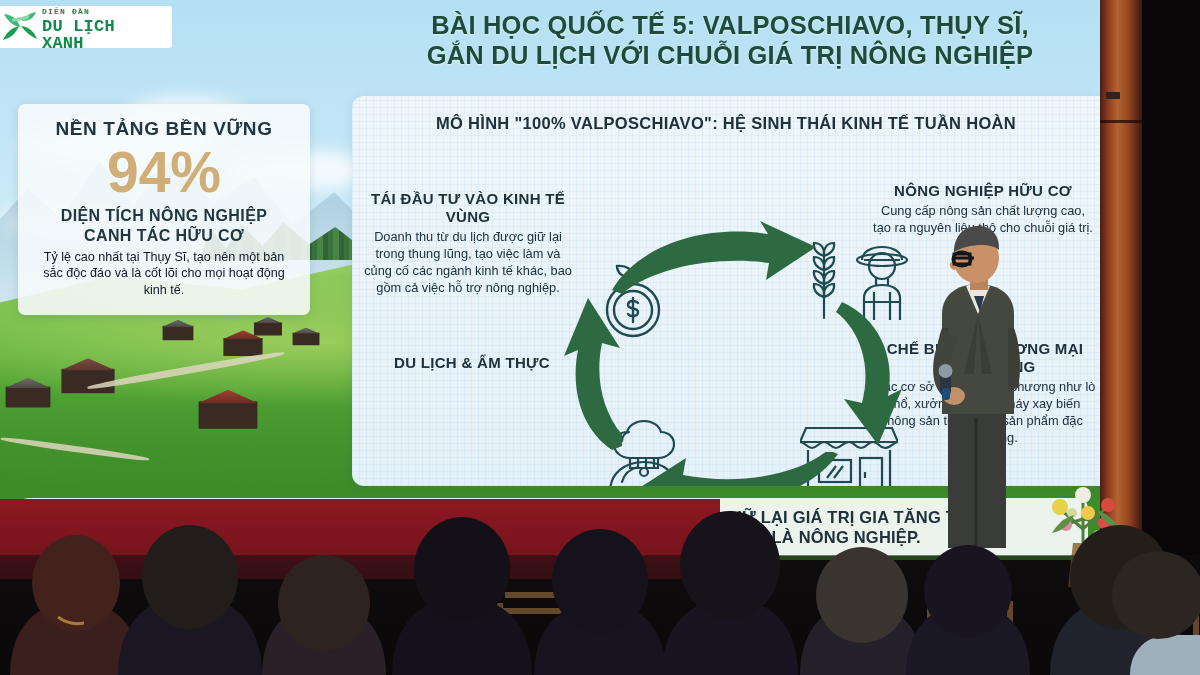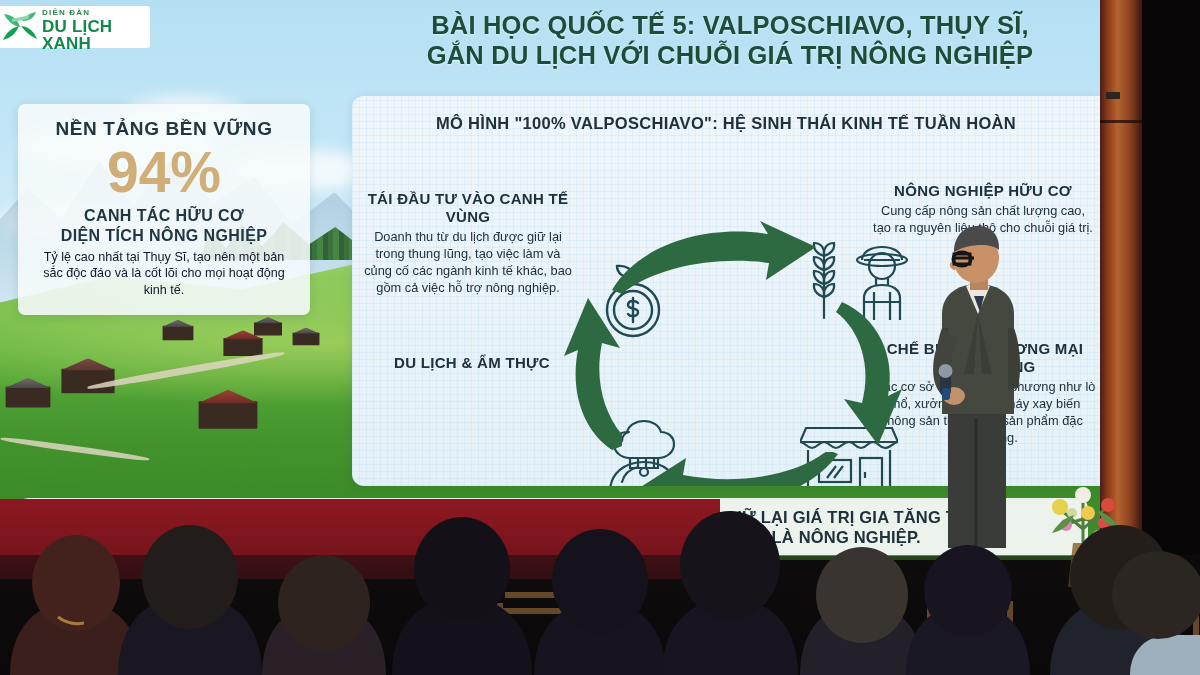--- a/index.html
+++ b/index.html
@@ -120,26 +120,27 @@
   .chalet.grey:before { background: linear-gradient(180deg,#6e6b68,#4a4745); }
   .path {
     position: absolute;
     background: #ddd6bd; opacity: .85;
     border-radius: 40%;
   }
 
   
   .logo {
     position: absolute; left: 0; top: 6px;
-    width: 150px; height: 42px;
+    width: 172px; height: 42px;
     background: #ffffff;
     display: flex; align-items: center; gap: 4px;
     padding: 3px 6px 3px 2px;
     border-radius: 0 3px 3px 0;
     z-index: 12;
+    font-family: Liberation Mono, monospace;
   }
   .logo-mark { width: 36px; height: 34px; flex: 0 0 36px; }
   .logo-text { line-height: 1; }
   .logo-top {
     font-size: 8px; font-weight: 700; letter-spacing: 1.2px; color: #2f7f4f;
   }
   .logo-main {
     font-size: 17px; font-weight: 800; letter-spacing: .2px; color: #108a4a;
     margin-top: 2px;
   }
@@ -290,30 +291,30 @@
     <div class="path" style="left:0px;  bottom:108px; width:150px; height:6px; transform:rotate(8deg);"></div>
 
     <div class="slide-title">
       <div>BÀI HỌC QUỐC TẾ 5: VALPOSCHIAVO, THỤY SĨ,</div>
       <div>GẮN DU LỊCH VỚI CHUỖI GIÁ TRỊ NÔNG NGHIỆP</div>
     </div>
 
     <div class="stat-card">
       <div class="stat-head">NỀN TẢNG BỀN VỮNG</div>
       <div class="stat-num">94%</div>
+      <div class="stat-sub">DIỆN TÍCH NÔNG NGHIỆP</div>
       <div class="stat-sub">CANH TÁC HỮU CƠ</div>
-      <div class="stat-sub">DIỆN TÍCH NÔNG NGHIỆP</div>
       <div class="stat-note">Tỷ lệ cao nhất tại Thụy Sĩ, tạo nên một bản sắc độc đáo và là cốt lõi cho mọi hoạt động kinh tế.</div>
     </div>
 
     <div class="panel">
       <div class="panel-title">MÔ HÌNH "100% VALPOSCHIAVO": HỆ SINH THÁI KINH TẾ TUẦN HOÀN</div>
 
       <div class="quad q-tl">
-        <h4>TÁI ĐẦU TƯ VÀO CANH TẾ VÙNG</h4>
+        <h4>TÁI ĐẦU TƯ VÀO KINH TẾ VÙNG</h4>
         <p>Doanh thu từ du lịch được giữ lại trong thung lũng, tạo việc làm và củng cố các ngành kinh tế khác, bao gồm cả việc hỗ trợ nông nghiệp.</p>
       </div>
       <div class="quad q-tr">
         <h4>NÔNG NGHIỆP HỮU CƠ</h4>
         <p>Cung cấp nông sản chất lượng cao, tạo ra nguyên liệu thô cho chuỗi giá trị.</p>
       </div>
       <div class="quad q-br">
         <h4>CHẾ BIẾN &amp; THƯƠNG MẠI ĐỊA PHƯƠNG</h4>
         <p>Các cơ sở chế biến địa phương như lò mổ, xưởng thịt, nhà máy xay biến nông sản thành các sản phẩm đặc trưng vùng.</p>
       </div>

